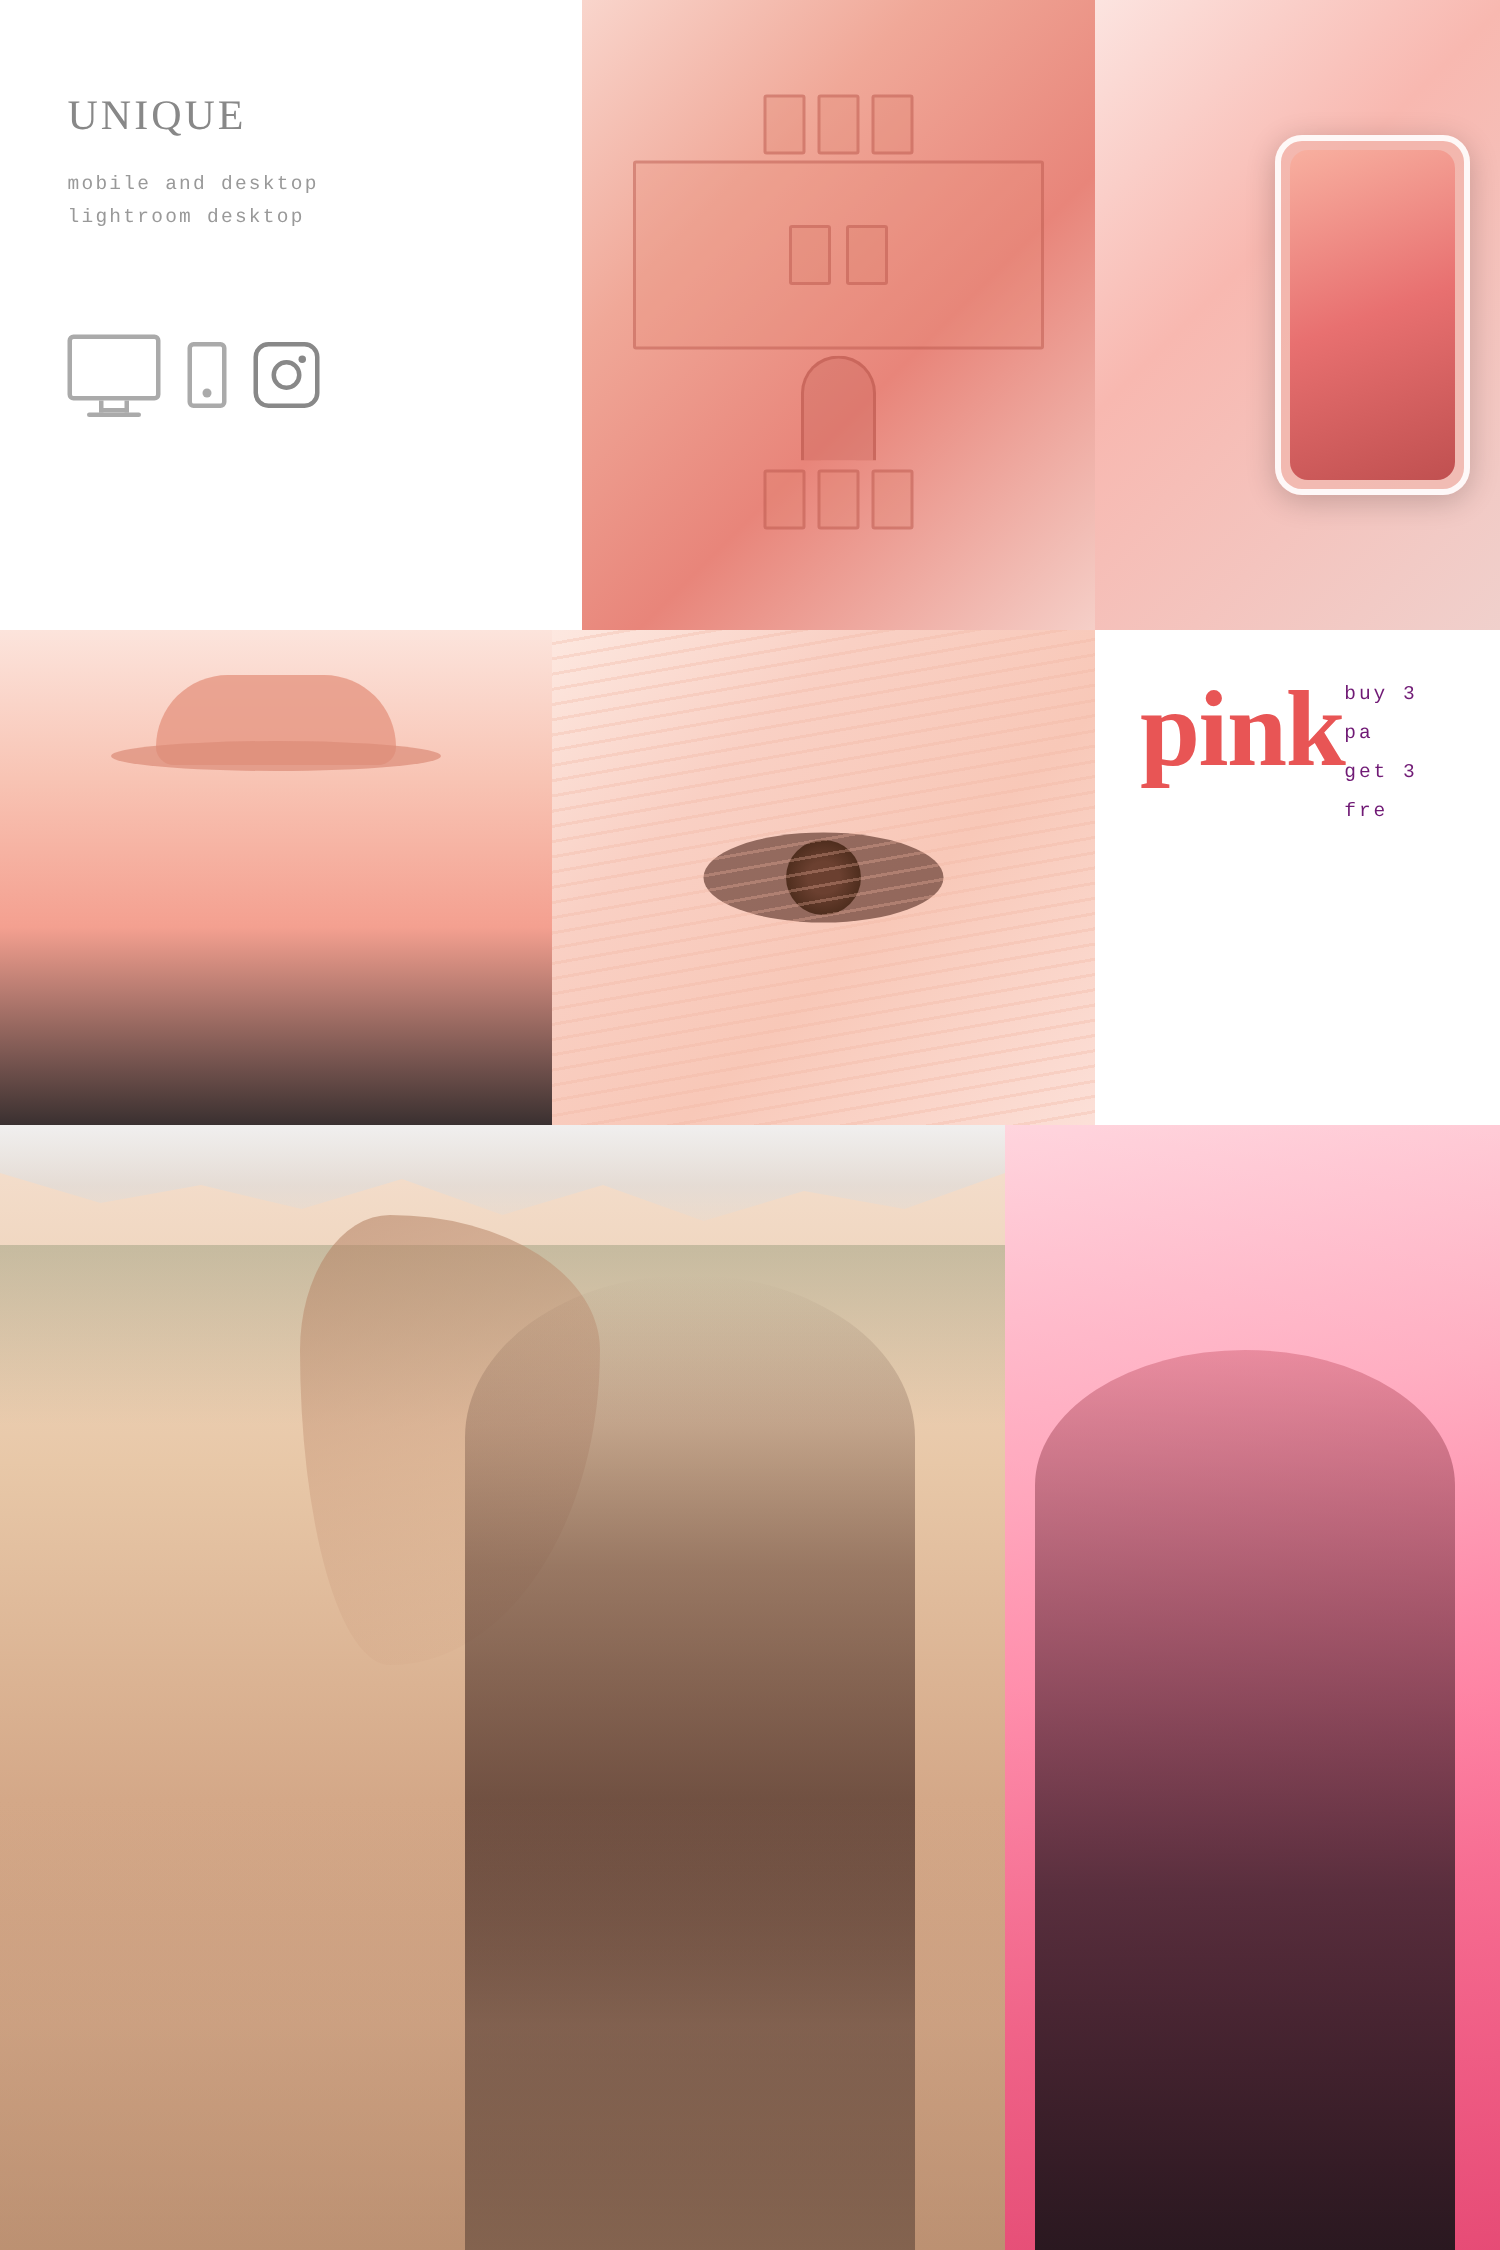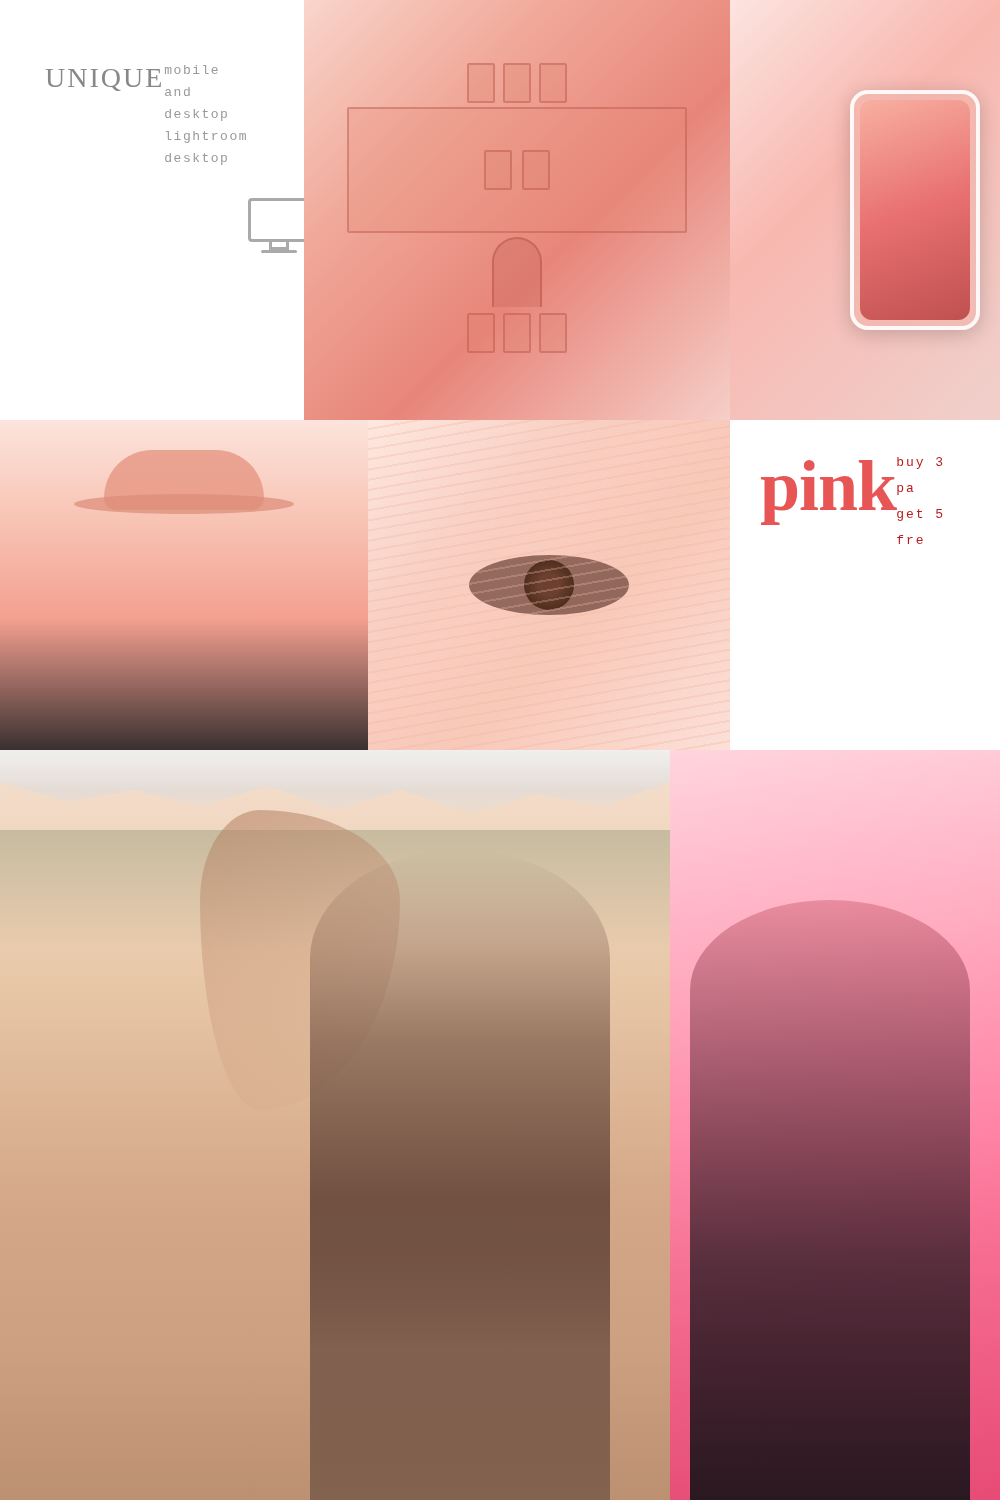--- a/index.html
+++ b/index.html
@@ -12,26 +12,26 @@
     }
 
     
     .top-section {
       display: flex;
       width: 100%;
       height: 420px;
     }
 
     .top-left {
-      width: 304px;
+      width: 388px;
       flex-shrink: 0;
       background: #fff;
       padding: 60px 45px 40px 45px;
       display: flex;
-      flex-direction: row;
+      flex-direction: column;
       justify-content: flex-start;
       border-radius: 23px;
     }
 
     .headline {
       font-family: 'Georgia', 'Times New Roman', serif;
       font-size: 28px;
       font-weight: 400;
       color: #888;
       letter-spacing: 2px;
@@ -250,21 +250,21 @@
       font-size: 72px;
       font-weight: 700;
       color: #e85555;
       letter-spacing: -1px;
       line-height: 1;
       margin-bottom: 12px;
     }
     .promo-text {
       font-family: 'Courier New', monospace;
       font-size: 13px;
-      color: #b91c1c;
+      color: #701a75;
       letter-spacing: 2px;
       line-height: 2;
     }
 
     
     .woman-hat {
       position: absolute;
       inset: 0;
       background: linear-gradient(180deg, #fce4dc 0%, #f8c4b4 30%, #f4a090 60%, #3a3030 100%);
     }
@@ -500,21 +500,21 @@
         <div class="eye-iris"></div>
       </div>
       <div class="hair-overlay"></div>
     </div>
   </div>
 
   <div class="mid-right">
     <div class="pink-label">pink</div>
     <div class="promo-text">
       <span>buy 3 pa</span><br>
-      <span>get 5 fre</span>
+      <span>get 3 fre</span>
     </div>
   </div>
 </div>
 
 <div class="bottom-section">
 
   <div class="bottom-left">
     <div class="brush-stroke"></div>
     <div class="trees-bg"></div>
     <div class="hair-flow"></div>

